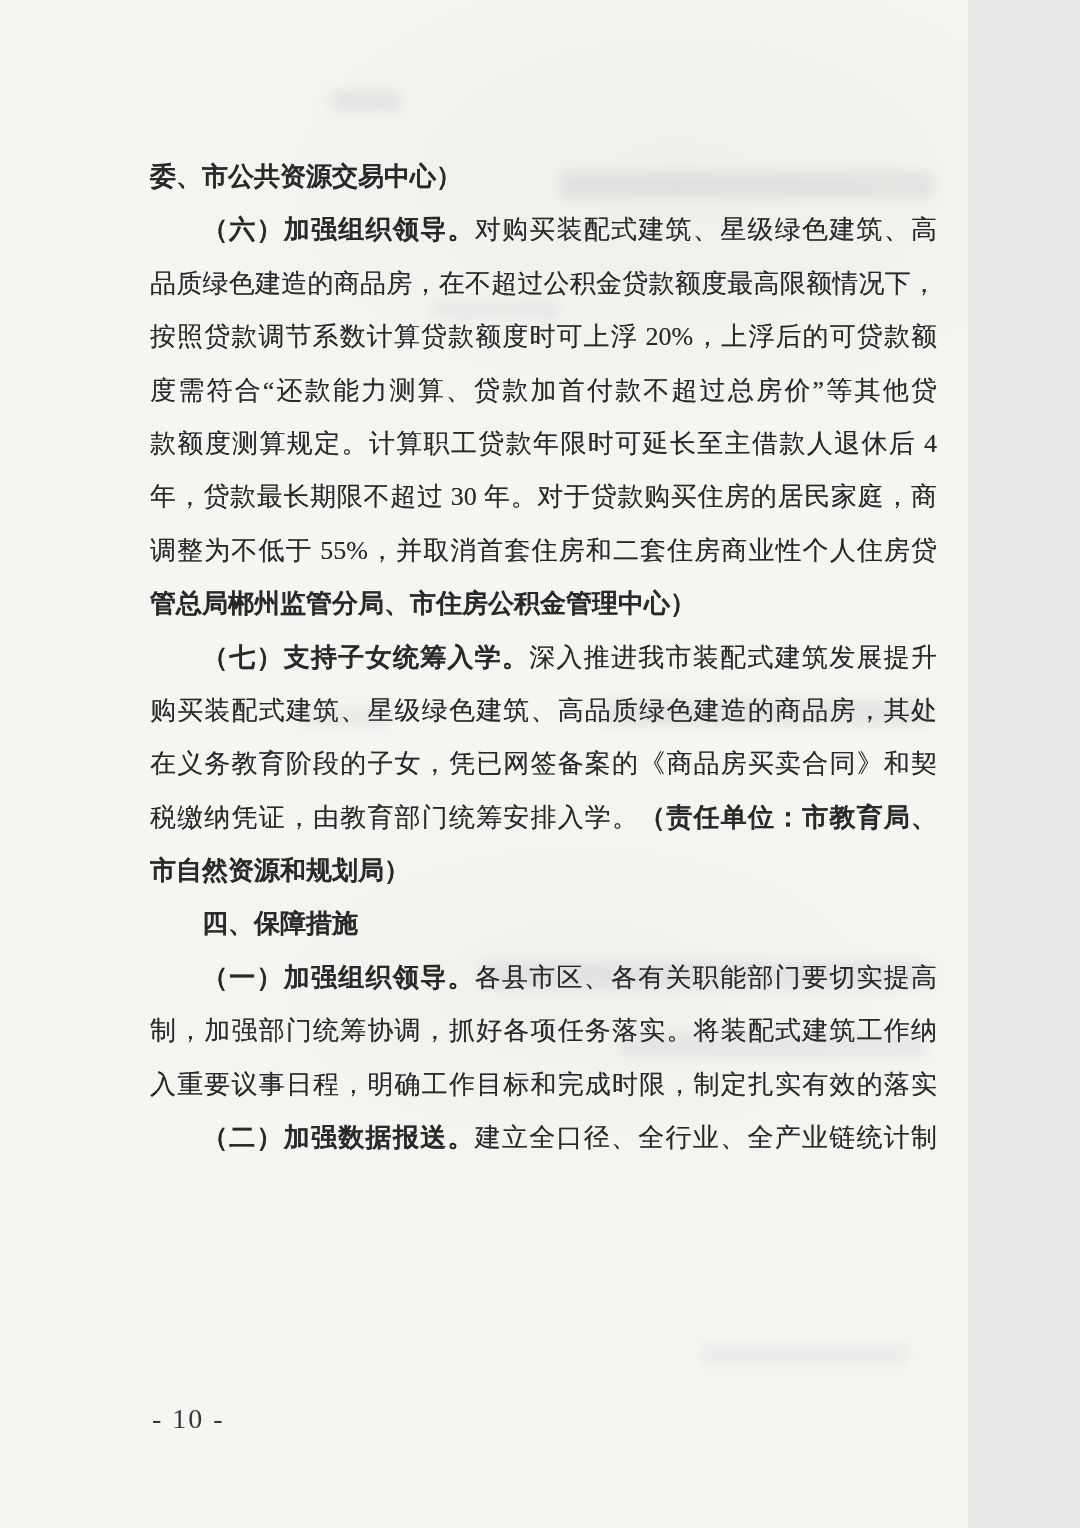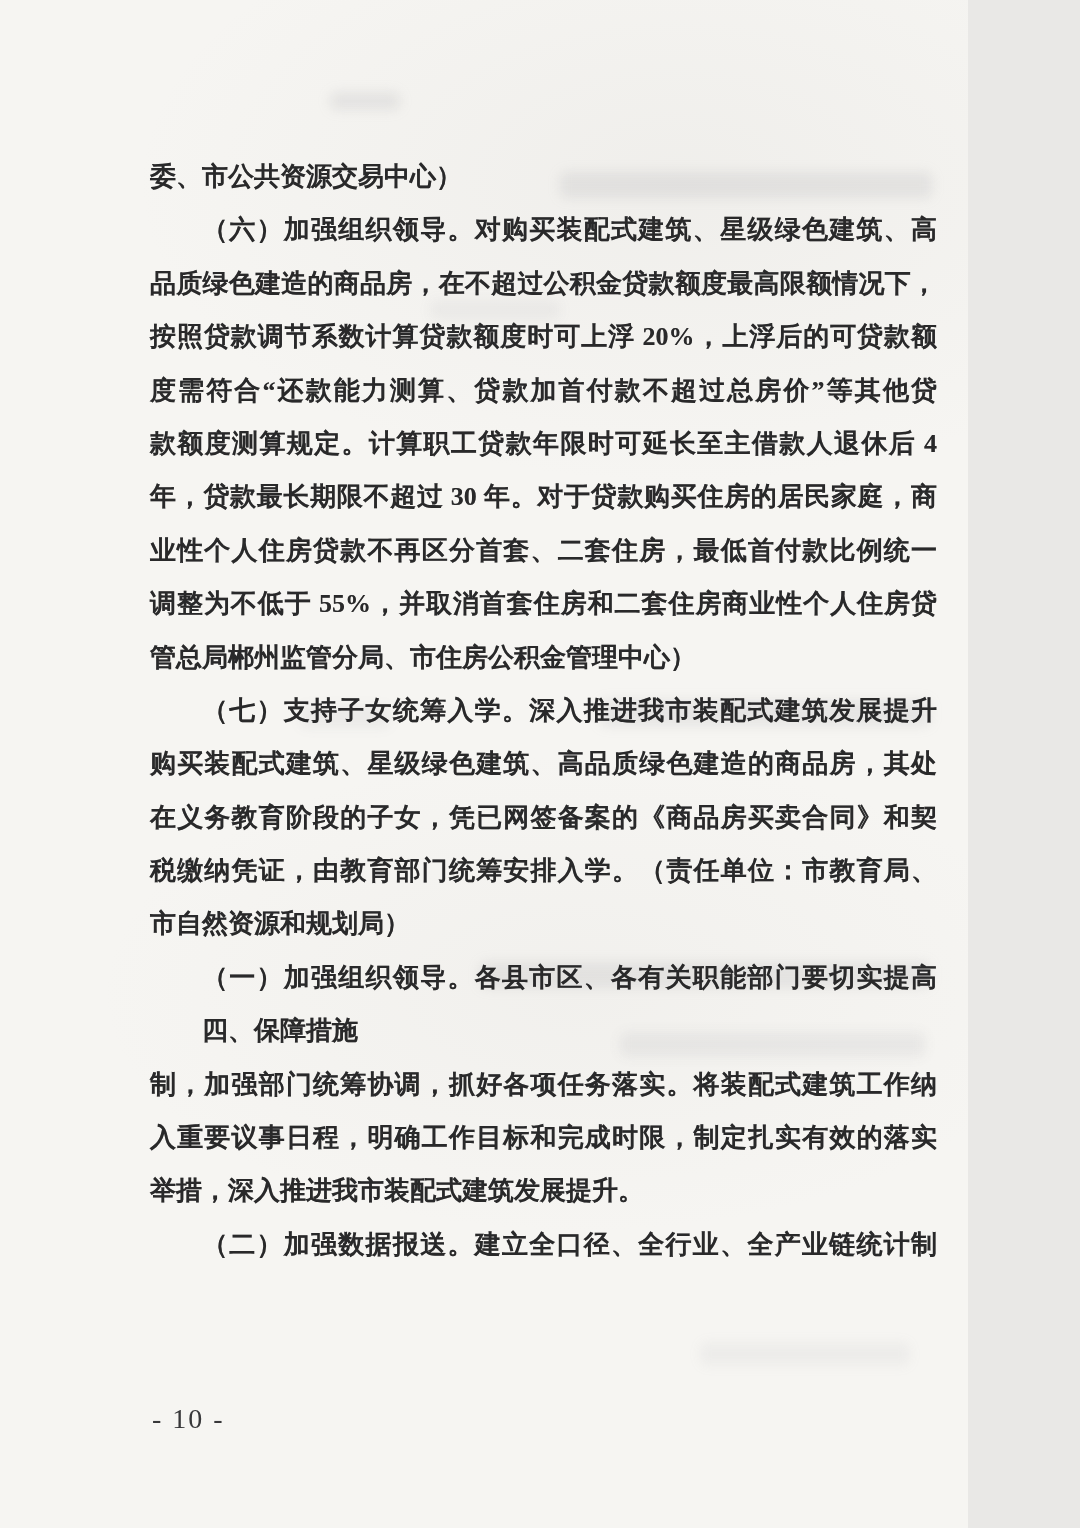--- a/index.html
+++ b/index.html
@@ -37,21 +37,21 @@
     text-shadow:0 0 0.6px rgba(40,40,42,0.45);
   }
   .line.j{
     white-space:normal;
     text-align:justify;
     text-align-last:justify;
     text-justify:inter-character;
   }
   .line.ind{ text-indent:52px; }
   .line .b{ font-weight:700; }
-  .line .r{ font-weight:700; }
+  .line .r{ font-weight:400; }
   .line.hd{ font-family:"Liberation Sans","DejaVu Sans",sans-serif; }
   .line.hd .b{ font-weight:600; }
   .page-number{
     position:absolute;
     left:152px;top:1402px;
     font-size:28px;
     line-height:34px;
     color:#38383a;
     letter-spacing:2px;
     font-family:"Liberation Serif","DejaVu Serif",serif;
@@ -79,30 +79,28 @@
   <div class="ghost" style="left:700px;top:1342px;width:210px;height:24px;opacity:.55;"></div>
 
   <div class="text-block">
       <div class="line"><span class="b">委、市公共资源交易中心）</span></div>
       <div class="line j ind"><span class="b">（六）加强组织领导。</span><span class="r">对购买装配式建筑、星级绿色建筑、高</span></div>
       <div class="line j"><span class="r">品质绿色建造的商品房，在不超过公积金贷款额度最高限额情况下，</span></div>
       <div class="line j"><span class="r">按照贷款调节系数计算贷款额度时可上浮 20%，上浮后的可贷款额</span></div>
       <div class="line j"><span class="r">度需符合“还款能力测算、贷款加首付款不超过总房价”等其他贷</span></div>
       <div class="line j"><span class="r">款额度测算规定。计算职工贷款年限时可延长至主借款人退休后 4</span></div>
       <div class="line j"><span class="r">年，贷款最长期限不超过 30 年。对于贷款购买住房的居民家庭，商</span></div>
-      <div class="line j"><span class="r">业性个人住房贷款不再区分首套、二套住房，最低首付款比例统一</span></div>
       <div class="line j"><span class="r">调整为不低于 55%，并取消首套住房和二套住房商业性个人住房贷</span></div>
       <div class="line"><span class="b">管总局郴州监管分局、市住房公积金管理中心）</span></div>
       <div class="line j ind"><span class="b">（七）支持子女统筹入学。</span><span class="r">深入推进我市装配式建筑发展提升</span></div>
       <div class="line j"><span class="r">购买装配式建筑、星级绿色建筑、高品质绿色建造的商品房，其处</span></div>
       <div class="line j"><span class="r">在义务教育阶段的子女，凭已网签备案的《商品房买卖合同》和契</span></div>
       <div class="line j"><span class="r">税缴纳凭证，由教育部门统筹安排入学。</span><span class="b">（责任单位：市教育局、</span></div>
       <div class="line"><span class="b">市自然资源和规划局）</span></div>
+      <div class="line ind hd"><span class="b">四、保障措施</span></div>
       <div class="line j ind"><span class="b">（一）加强组织领导。</span><span class="r">各县市区、各有关职能部门要切实提高</span></div>
-      <div class="line ind hd"><span class="b">四、保障措施</span></div>
       <div class="line j"><span class="r">制，加强部门统筹协调，抓好各项任务落实。将装配式建筑工作纳</span></div>
       <div class="line j"><span class="r">入重要议事日程，明确工作目标和完成时限，制定扎实有效的落实</span></div>
-      <div class="line"><span class="r">举措，深入推进我市装配式建筑发展提升。</span></div>
       <div class="line j ind"><span class="b">（二）加强数据报送。</span><span class="r">建立全口径、全行业、全产业链统计制</span></div>
     </div>
 
   <div class="page-number">- 10 -</div>
 </div>
 
 </body></html>

